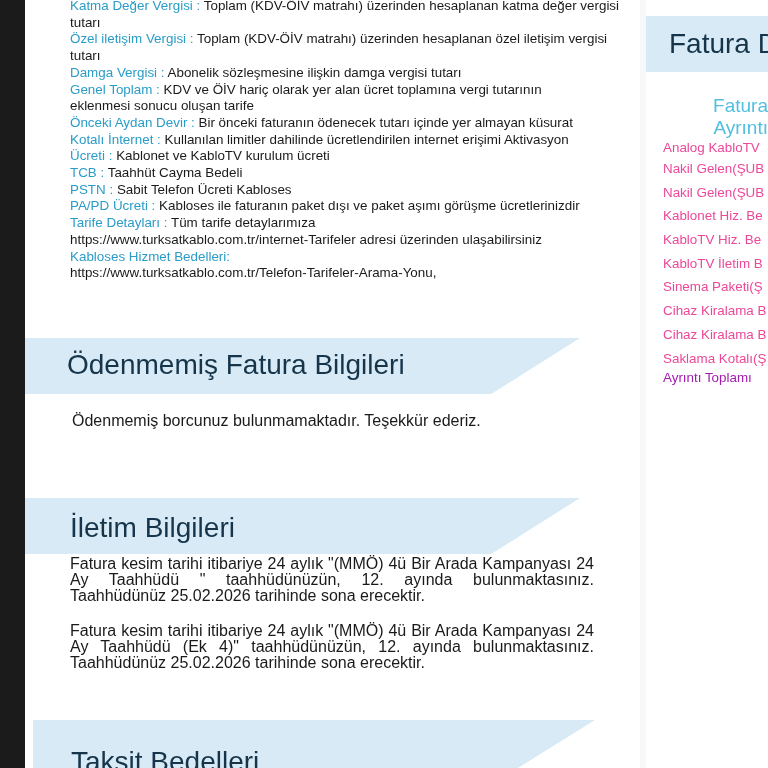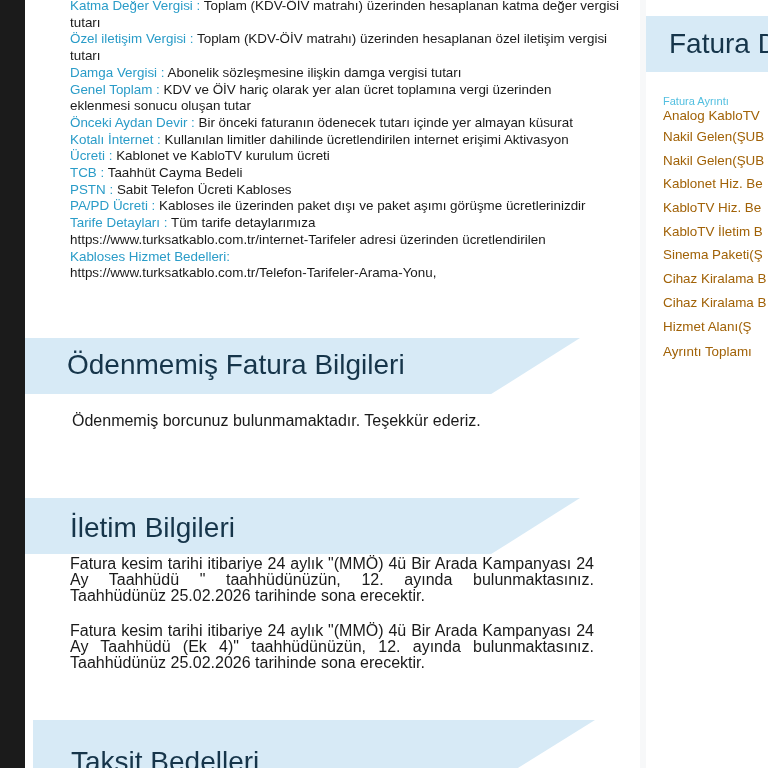--- a/index.html
+++ b/index.html
@@ -51,45 +51,45 @@
   }
   .right-banner {
     position: absolute; left: 0; top: 16px; width: 140px; height: 56px;
     background: #d7eaf6;
   }
   .right-banner h2 {
     margin: 0; position: absolute; left: 23px; top: 12px;
     font-weight: normal; font-size: 28px; color: #16354a; white-space: nowrap;
   }
   .detail-list { position: absolute; left: 17px; top: 95px; font-size: 13.4px; }
-  .detail-head { color: #52bfe0; font-size: 11px; }
-  .detail-item { color: #a16207; white-space: nowrap; height: 23.7px; line-height: 23.7px; }
-  .detail-total { color: #a16207; margin-top: 6px; }
+  .detail-head { color: #52bfe0; font-size: 19px; text-align: right; }
+  .detail-item { color: #ec4899; white-space: nowrap; height: 23.7px; line-height: 23.7px; }
+  .detail-total { color: #a21caf; }
 </style>
 </head>
 <body>
 
 <div class="left-strip"></div>
 
 <div class="page"></div>
 <div class="gap"></div>
 
 <div class="gloss" style="top:-2px;">
   <div class="row wrap"><span class="term">Katma Değer Vergisi :</span> <span class="def">Toplam (KDV-ÖİV matrahı) üzerinden hesaplanan katma değer vergisi tutarı</span></div>
   <div class="row wrap"><span class="term">Özel iletişim Vergisi :</span> <span class="def">Toplam (KDV-ÖİV matrahı) üzerinden hesaplanan özel iletişim vergisi tutarı</span></div>
   <div class="row"><span class="term">Damga Vergisi :</span> <span class="def">Abonelik sözleşmesine ilişkin damga vergisi tutarı</span></div>
-  <div class="row wrap" style="width:520px;"><span class="term">Genel Toplam :</span> <span class="def">KDV ve ÖİV hariç olarak yer alan ücret toplamına vergi üzerinden eklenmesi sonucu oluşan tutar</span></div>
+  <div class="row wrap" style="width:520px;"><span class="term">Genel Toplam :</span> <span class="def">KDV ve ÖİV hariç olarak yer alan ücret toplamına vergi tutarının eklenmesi sonucu oluşan tarife</span></div>
   <div class="row"><span class="term">Önceki Aydan Devir :</span> <span class="def">Bir önceki faturanın ödenecek tutarı içinde yer almayan küsurat</span></div>
   <div class="row"><span class="term">Kotalı İnternet :</span> <span class="def">Kullanılan limitler dahilinde ücretlendirilen internet erişimi Aktivasyon</span></div>
   <div class="row"><span class="term">Ücreti :</span> <span class="def">Kablonet ve KabloTV kurulum ücreti</span></div>
   <div class="row"><span class="term">TCB :</span> <span class="def">Taahhüt Cayma Bedeli</span></div>
   <div class="row"><span class="term">PSTN :</span> <span class="def">Sabit Telefon Ücreti Kabloses</span></div>
-  <div class="row"><span class="term">PA/PD Ücreti :</span> <span class="def">Kabloses ile üzerinden paket dışı ve paket aşımı görüşme ücretlerinizdir</span></div>
+  <div class="row"><span class="term">PA/PD Ücreti :</span> <span class="def">Kabloses ile faturanın paket dışı ve paket aşımı görüşme ücretlerinizdir</span></div>
   <div class="row"><span class="term">Tarife Detayları :</span> <span class="def">Tüm tarife detaylarımıza</span></div>
-  <div class="row"><span class="def">https://www.turksatkablo.com.tr/internet-Tarifeler adresi üzerinden ücretlendirilen</span></div>
+  <div class="row"><span class="def">https://www.turksatkablo.com.tr/internet-Tarifeler adresi üzerinden ulaşabilirsiniz</span></div>
   <div class="row"><span class="term">Kabloses Hizmet Bedelleri:</span></div>
   <div class="row"><span class="def">https://www.turksatkablo.com.tr/Telefon-Tarifeler-Arama-Yonu,</span></div>
 </div>
 
 <div class="banner" style="left:25px; top:338px; width:555px;">
   <h2>Ödenmemiş Fatura Bilgileri</h2>
 </div>
 <div class="para" style="top:413px; left:72px;">Ödenmemiş borcunuz bulunmamaktadır. Teşekkür ederiz.</div>
 
 <div class="banner" style="left:25px; top:498px; width:555px;">
@@ -110,16 +110,16 @@
     <div class="detail-head">Fatura Ayrıntı</div>
     <div class="detail-item" style="height:18px; line-height:18px;">Analog KabloTV</div>
     <div class="detail-item">Nakil Gelen(ŞUB</div>
     <div class="detail-item">Nakil Gelen(ŞUB</div>
     <div class="detail-item">Kablonet Hiz. Be</div>
     <div class="detail-item">KabloTV Hiz. Be</div>
     <div class="detail-item">KabloTV İletim B</div>
     <div class="detail-item">Sinema Paketi(Ş</div>
     <div class="detail-item">Cihaz Kiralama B</div>
     <div class="detail-item">Cihaz Kiralama B</div>
-    <div class="detail-item">Hizmet Alanı(Ş</div>
+    <div class="detail-item">Saklama Kotalı(Ş</div>
     <div class="detail-total">Ayrıntı Toplamı</div>
   </div>
 </div>
 
 </body></html>

